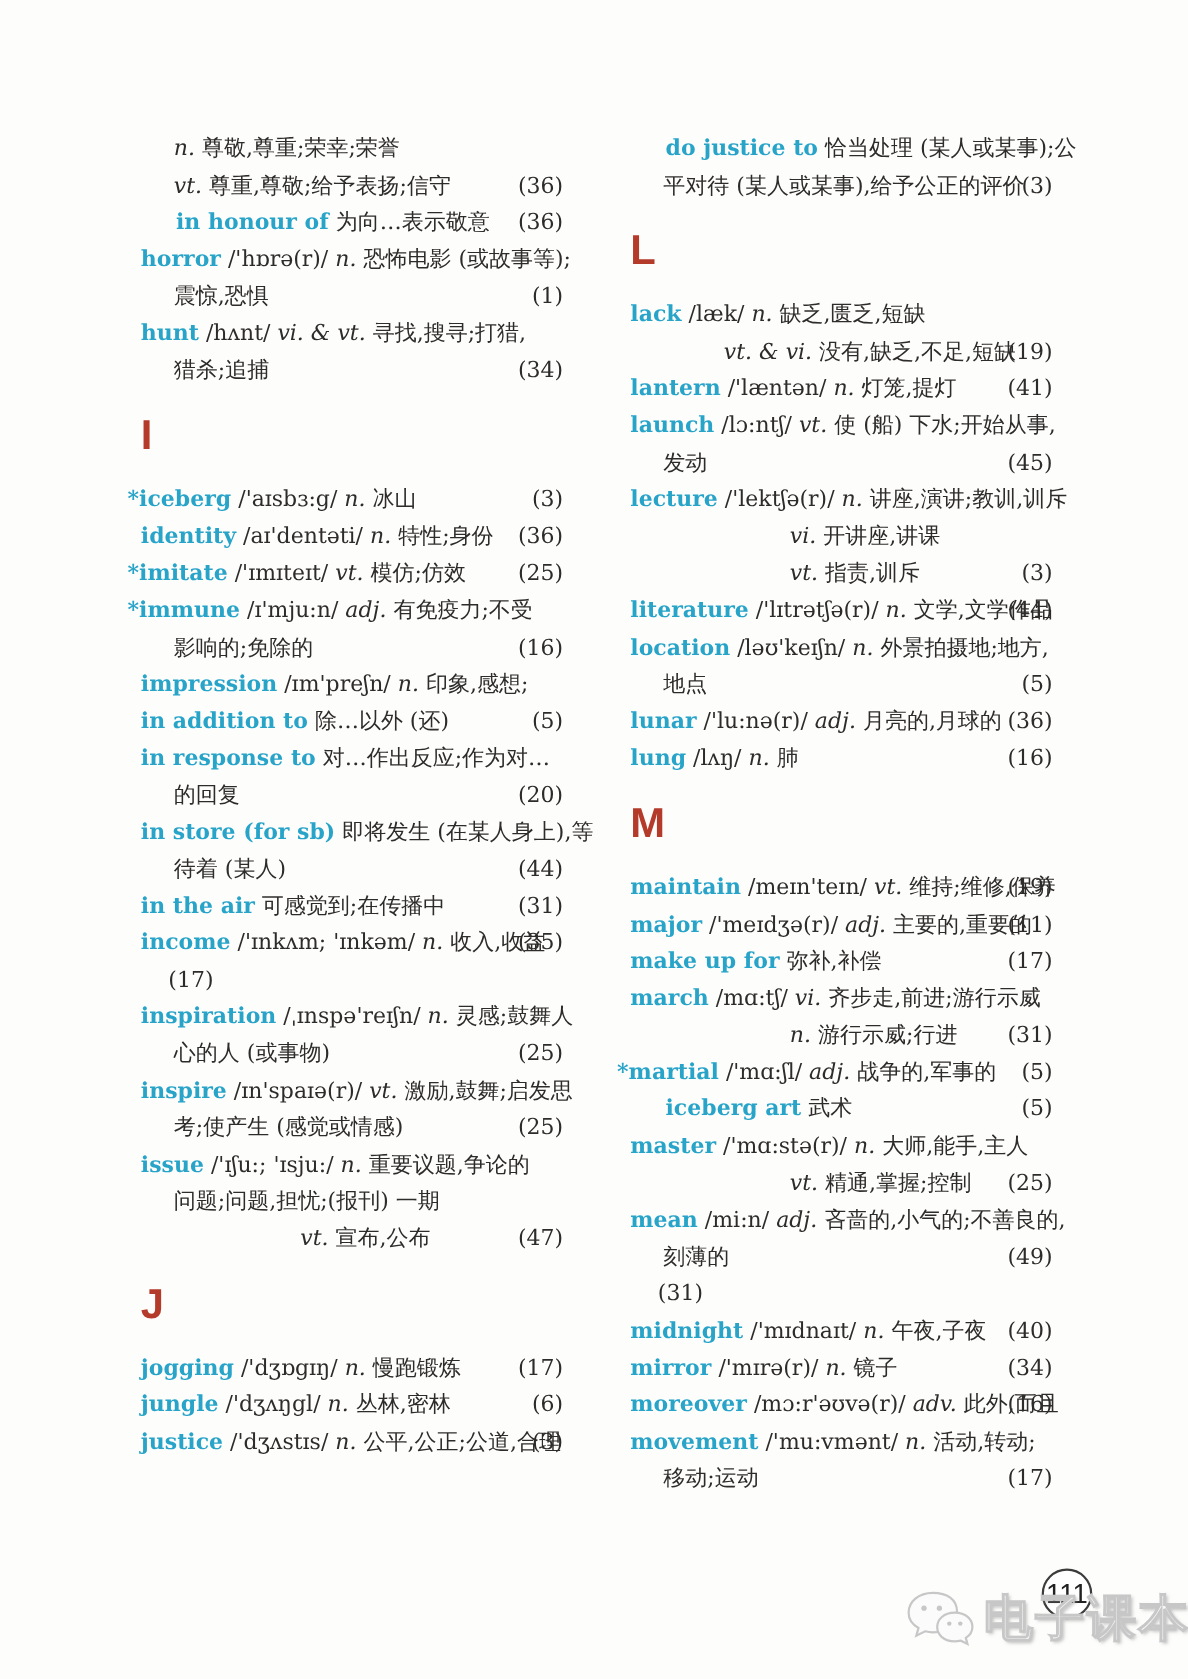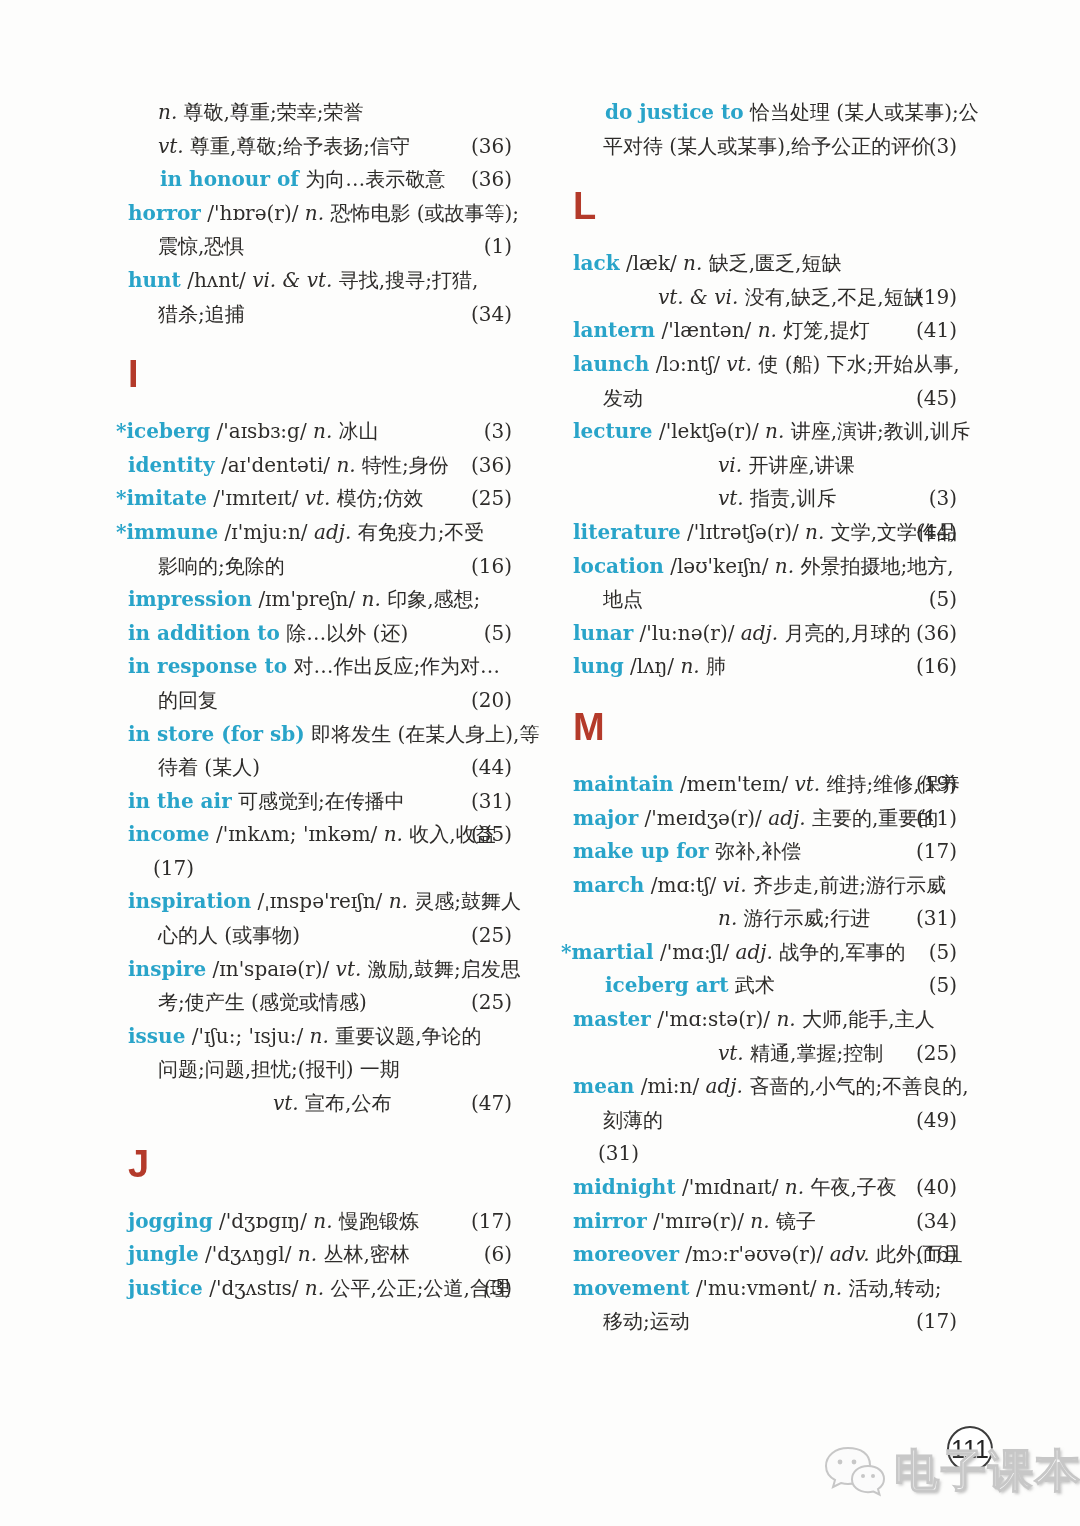--- a/index.html
+++ b/index.html
@@ -4,21 +4,21 @@
 <style>
   html,body{margin:0;padding:0;}
   body{
     width:1080px;height:1526px;position:relative;
     background:#fdfdfc;
     font-family:"DejaVu Serif","Liberation Serif",serif;
     color:#2e2c2a;
     overflow:hidden;
   }
   .page{position:absolute;inset:0;}
-  .col{position:absolute;top:96px;width:384px;}
+  .col{position:absolute;top:118px;width:384px;}
   .col-left{left:128px;}
   .col-right{left:573px;}
   .line{
     display:flex;justify-content:space-between;align-items:baseline;
     height:33.6px;line-height:33.6px;font-size:20px;white-space:nowrap;
   }
   .txt{flex:0 1 auto;min-width:0;}
   .ind0 .txt{padding-left:0;}
   .ind1 .txt{padding-left:30px;}
   .ind2 .txt{padding-left:32px;text-align:center;}

